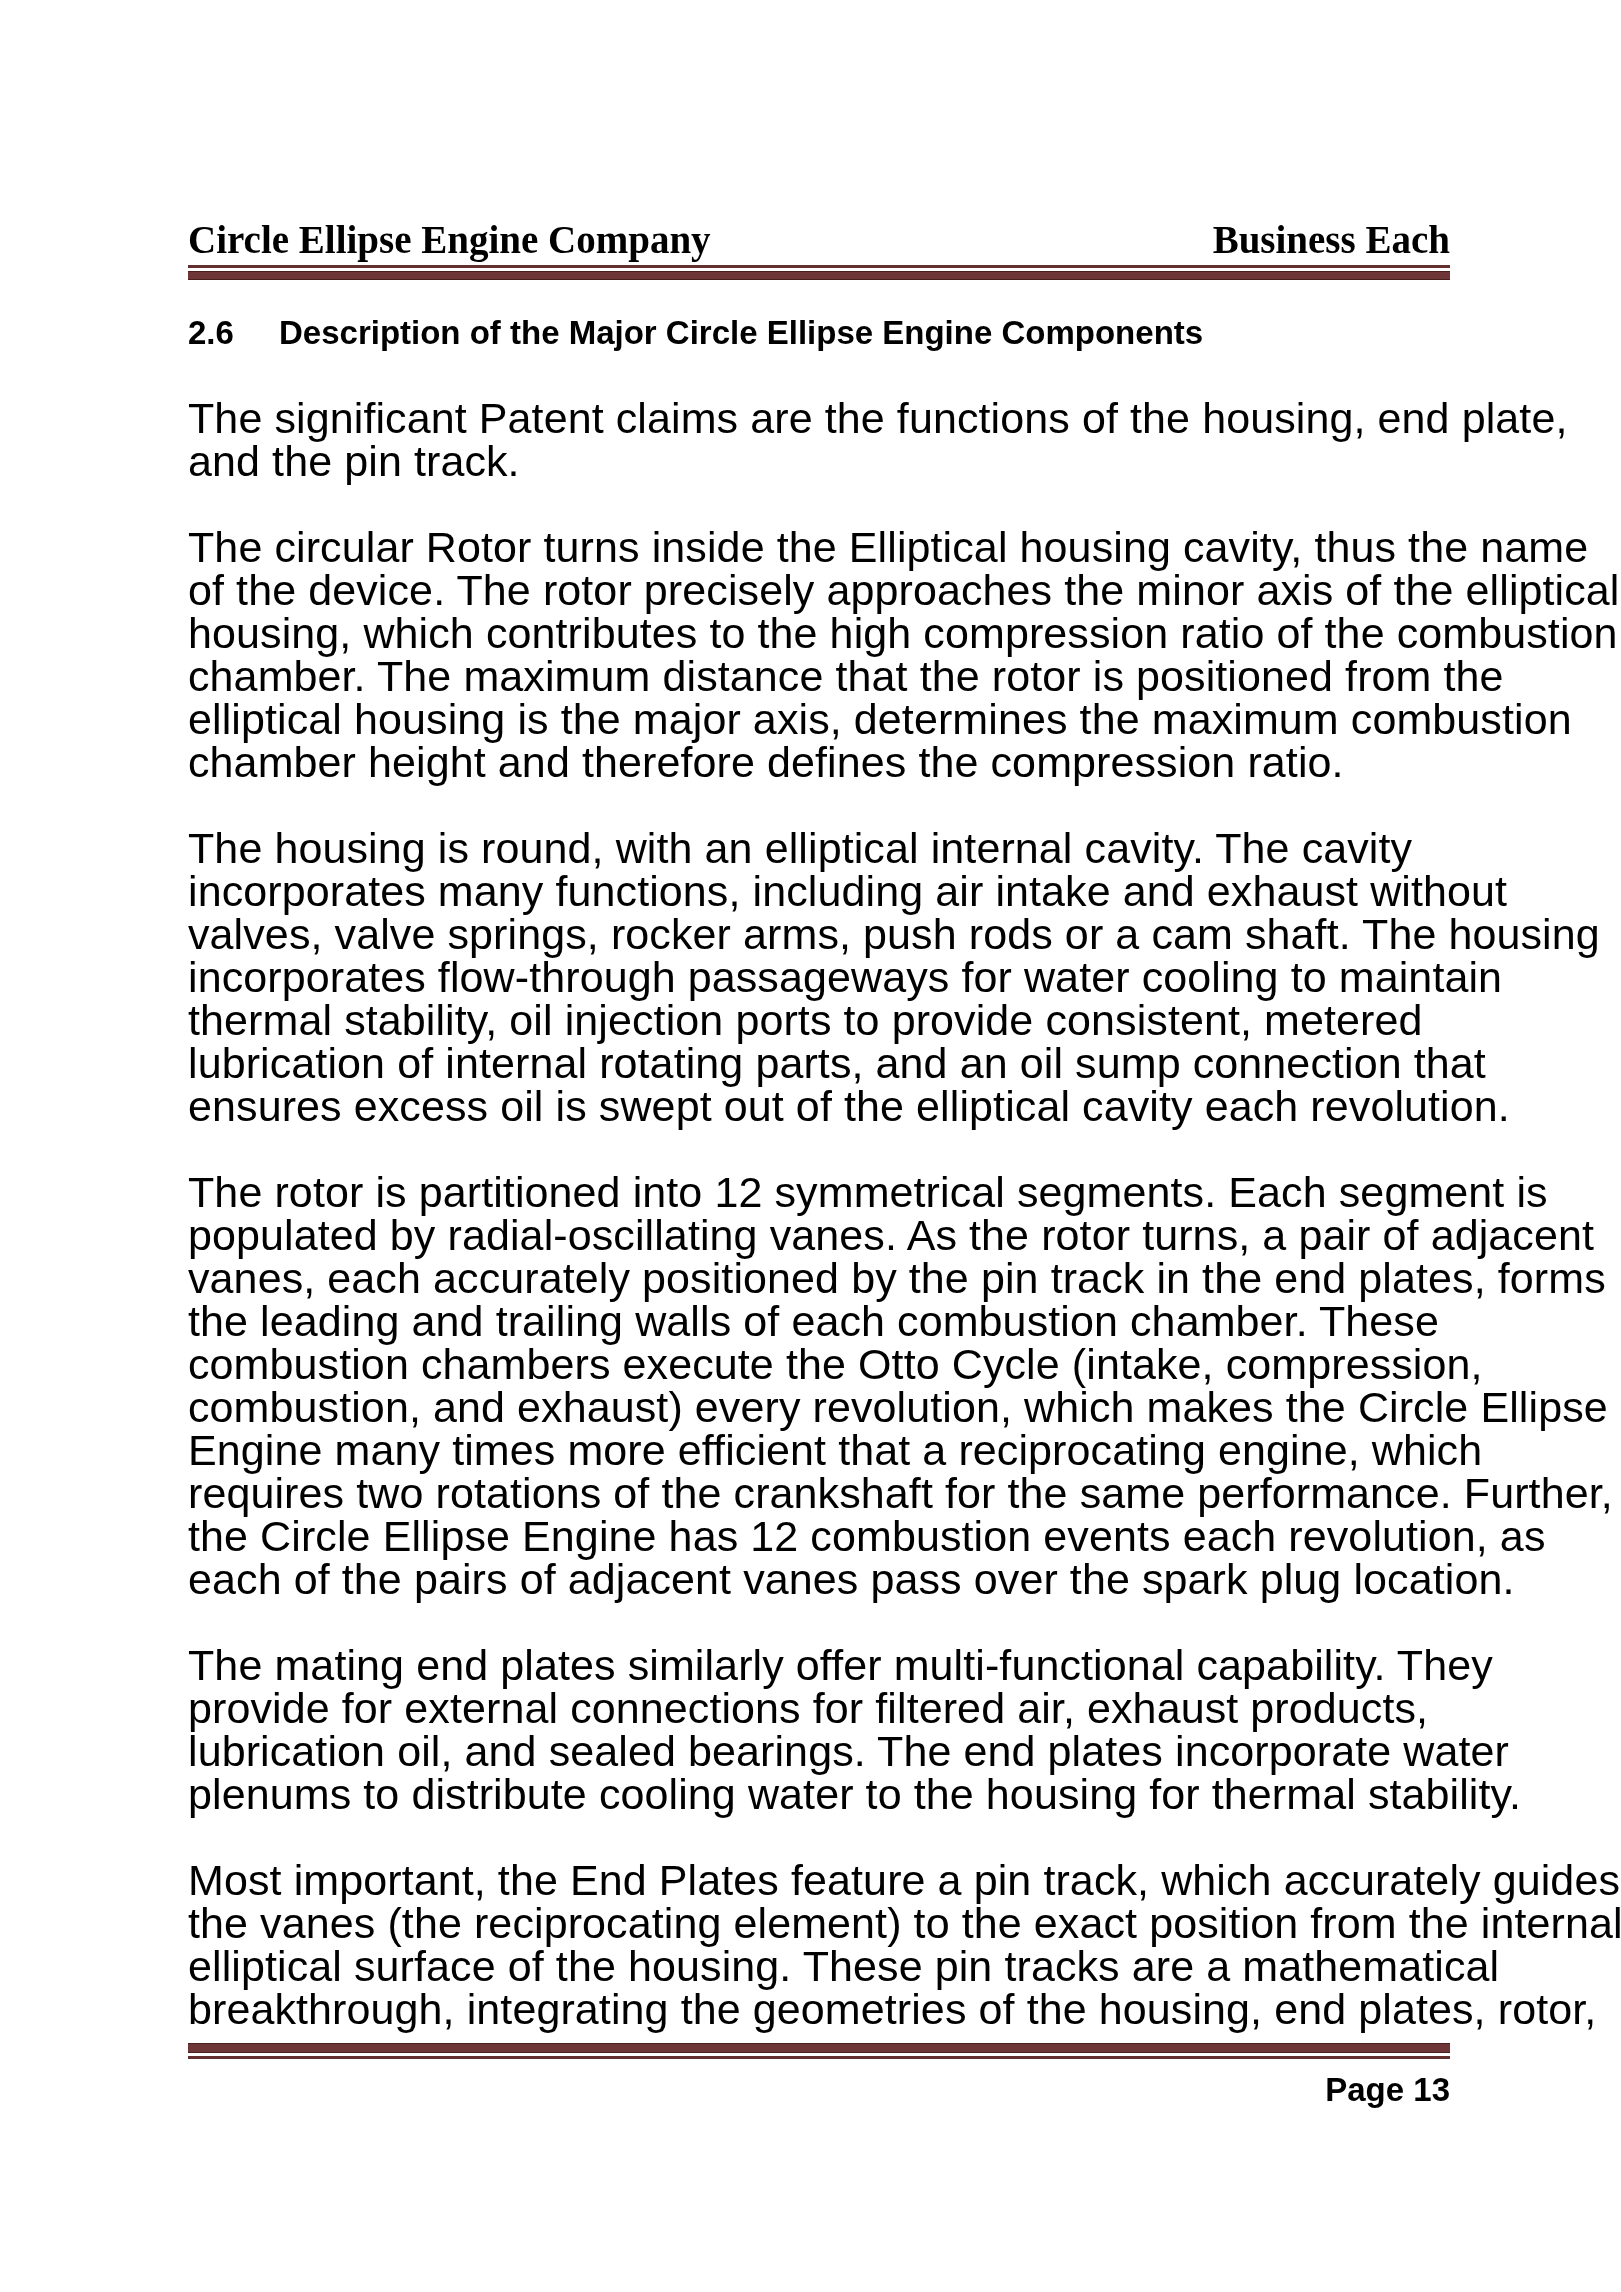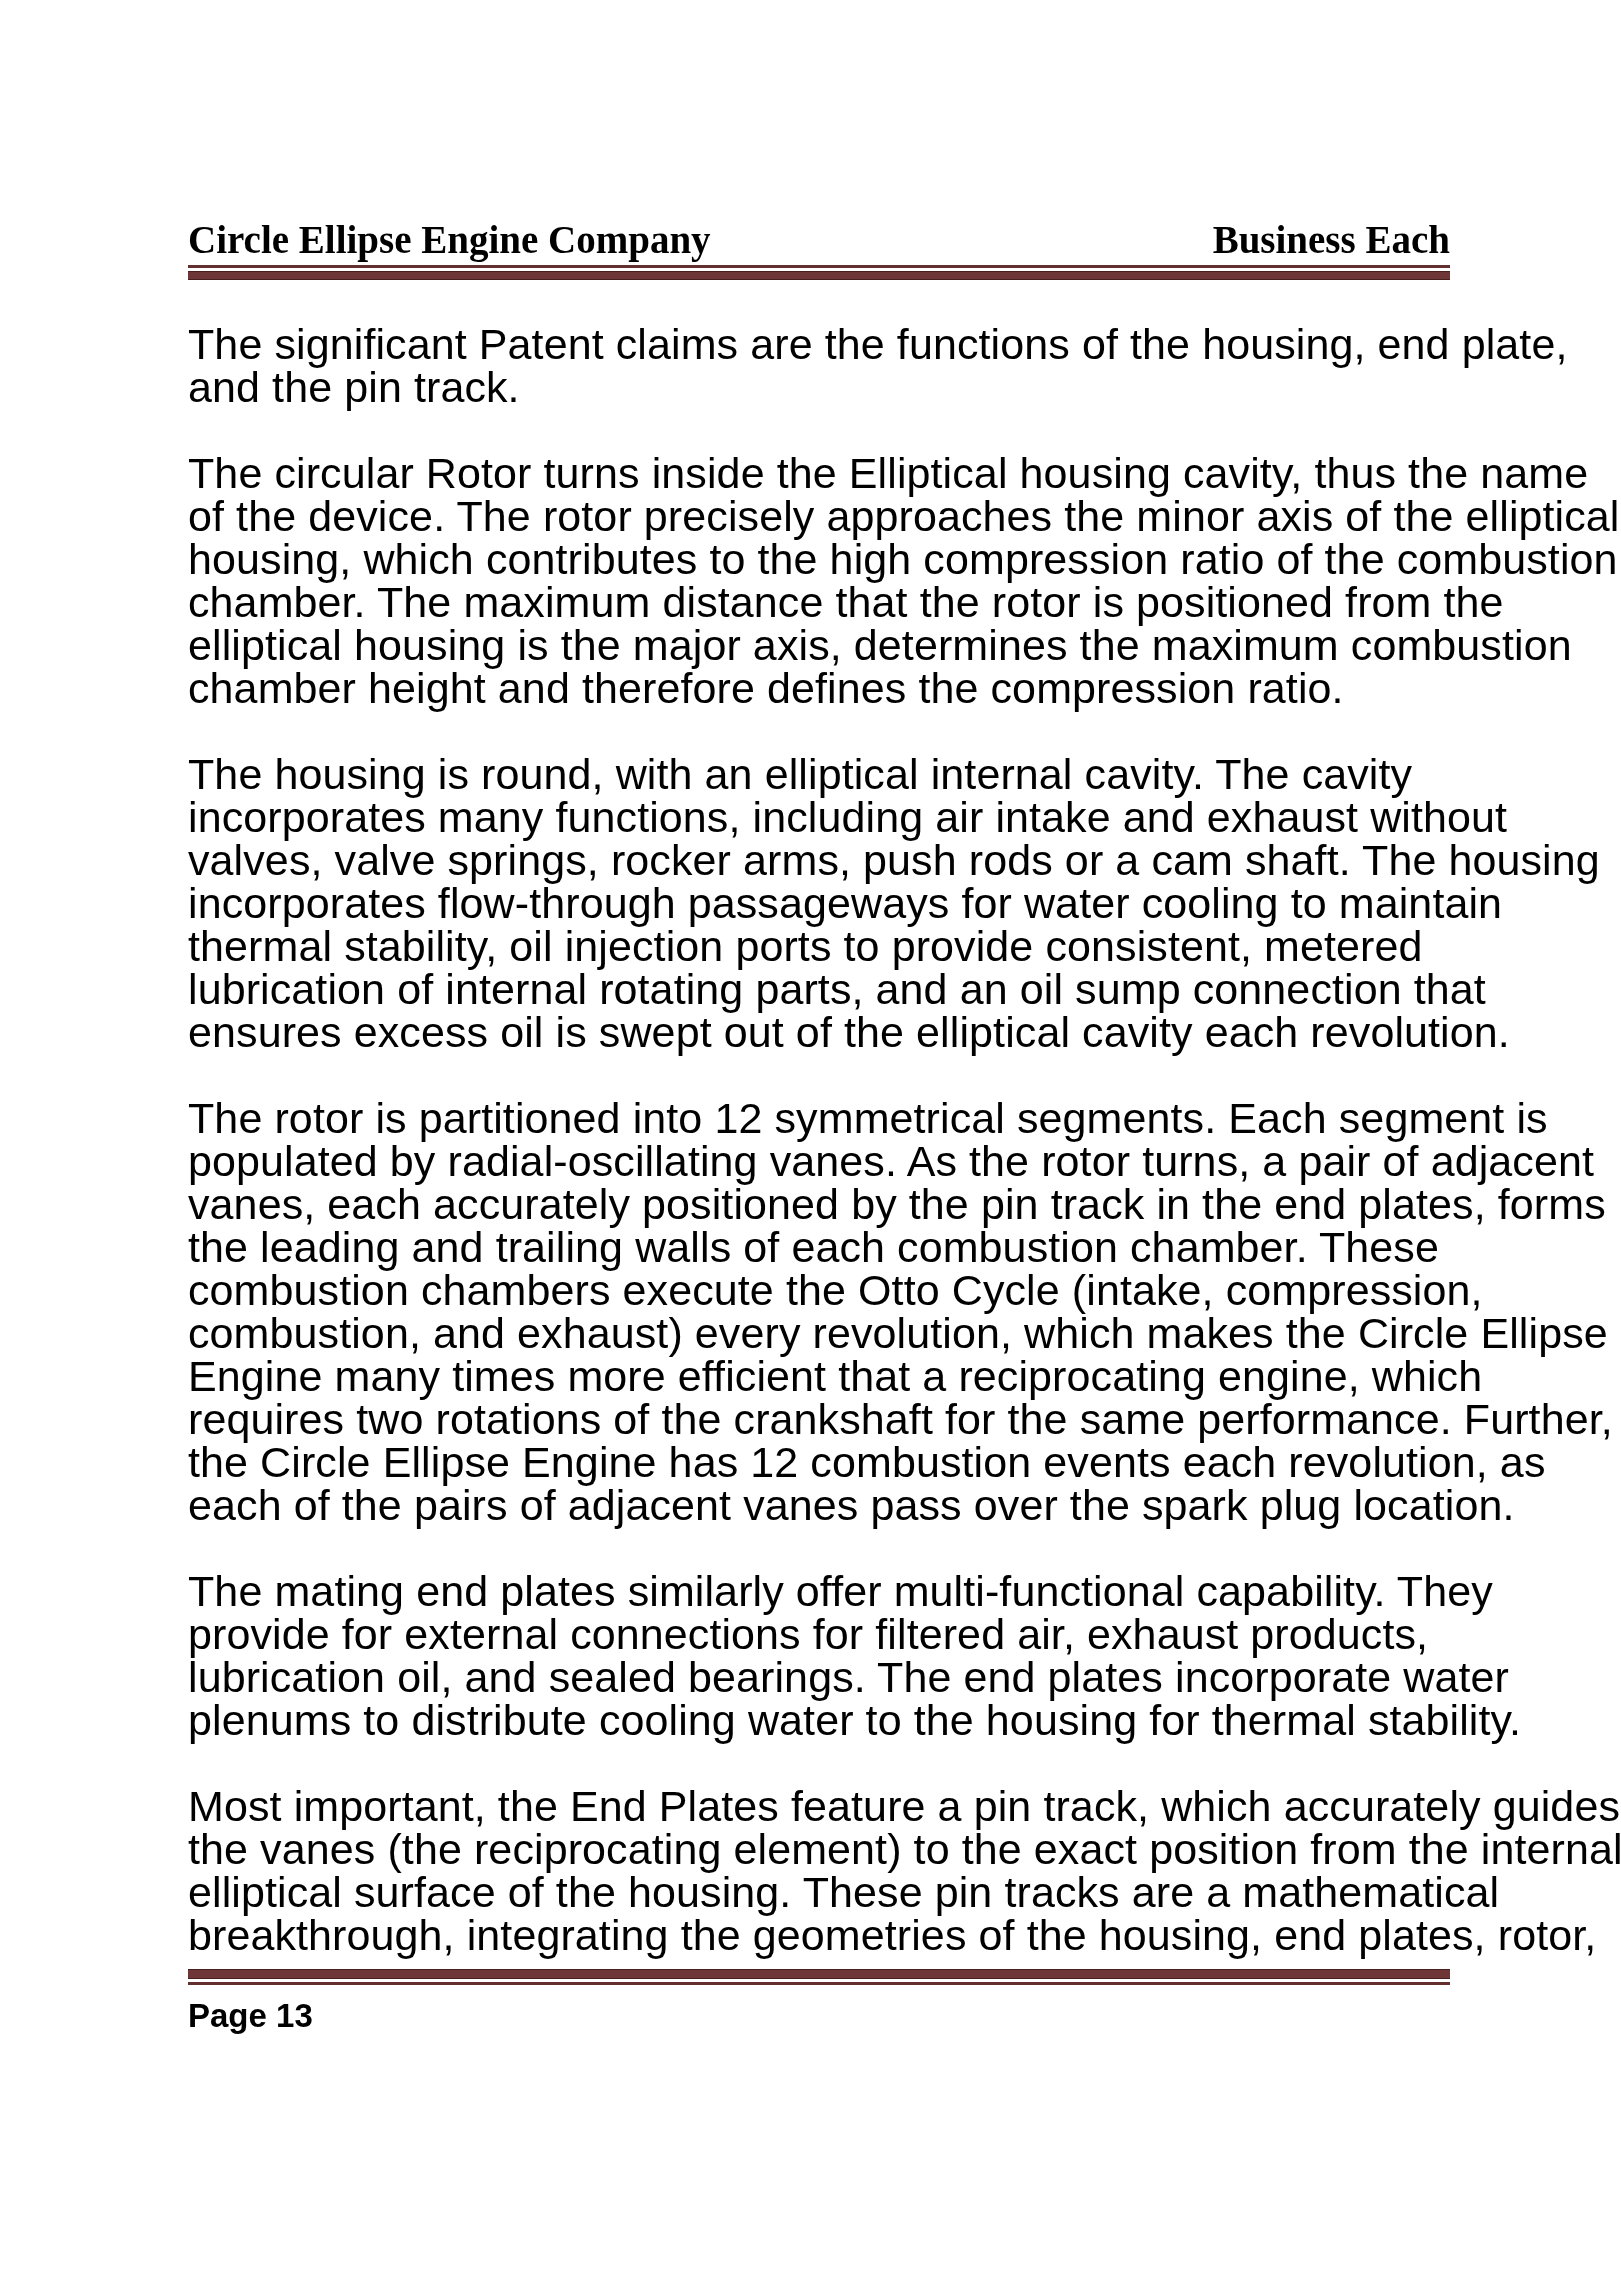--- a/index.html
+++ b/index.html
@@ -71,21 +71,21 @@
     font-size: 43px;
     line-height: 43px;
     white-space: pre;
     letter-spacing: 0.1px;
   }
   .para:first-of-type { margin-top: 44px; }
 
   
   .page-number {
     margin-top: 8.8px;
-    text-align: left;
+    text-align: right;
     font-size: 33px;
     font-weight: bold;
     line-height: 43px;
   }
 </style>
 </head>
 <body>
 
 <div class="page">
 
@@ -93,20 +93,23 @@
     <span>Circle Ellipse Engine Company</span>
     <span>Business Each</span>
   </div>
 
   <div class="rule">
     <div class="thin"></div>
     <div class="gap"></div>
     <div class="thick"></div>
   </div>
 
+  <div class="section-heading">
+    <span class="num">2.6</span><span>Description of the Major Circle Ellipse Engine Components</span>
+  </div>
 
   <div class="para">The significant Patent claims are the functions of the housing, end plate,
 and the pin track.</div>
   <div class="para">The circular Rotor turns inside the Elliptical housing cavity, thus the name
 of the device. The rotor precisely approaches the minor axis of the elliptical
 housing, which contributes to the high compression ratio of the combustion
 chamber. The maximum distance that the rotor is positioned from the
 elliptical housing is the major axis, determines the maximum combustion
 chamber height and therefore defines the compression ratio.</div>
   <div class="para">The housing is round, with an elliptical internal cavity. The cavity

